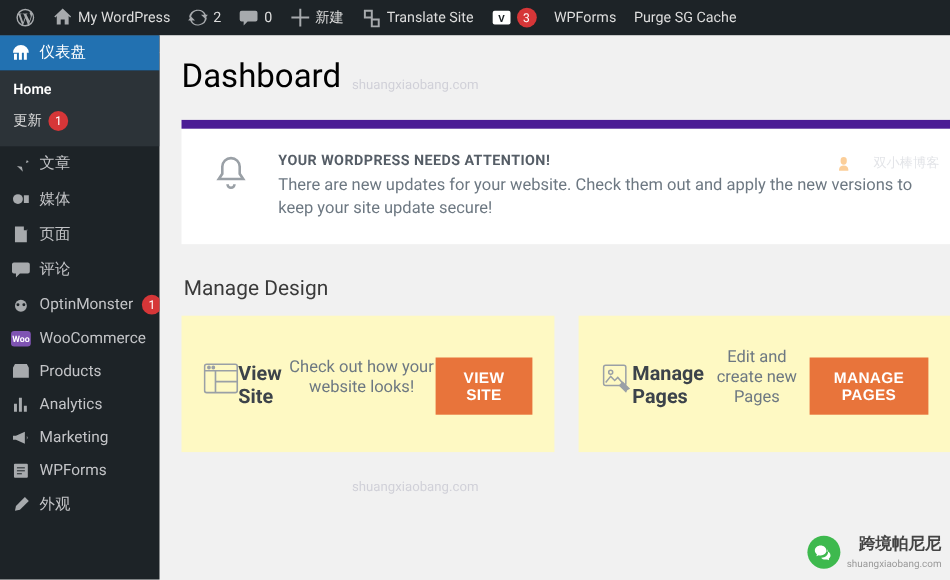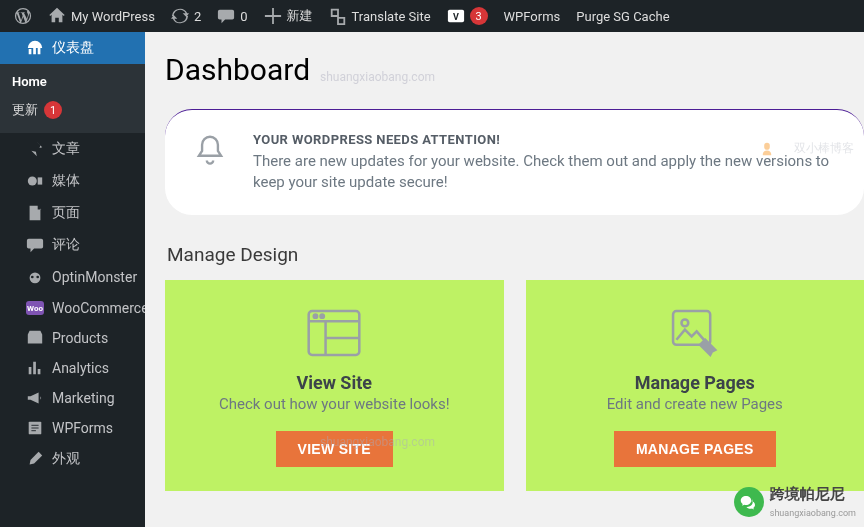--- a/index.html
+++ b/index.html
@@ -5,47 +5,47 @@
   * { box-sizing: border-box; margin: 0; padding: 0; }
   body { font-family: -apple-system, "Segoe UI", Roboto, sans-serif; font-size: 13px; color: #333; background: #f1f1f1; width: 864px; height: 527px; overflow: hidden; position: relative; }
   
   .adminbar { background: #1d2327; color: #c3c4c7; height: 32px; display: flex; align-items: center; font-size: 13px; padding: 0 6px; }
   .adminbar .ab-item { display: flex; align-items: center; gap: 5px; padding: 0 8px; height: 16px; color: #ddd; cursor: pointer; }
   .ab-icon { width: 18px; height: 18px; display: inline-flex; align-items: center; justify-content: center; fill: #a7aaad; color:#a7aaad; }
   .ab-badge { background: #d63638; color: #fff; border-radius: 10px; min-width: 18px; height: 18px; font-size: 11px; display: inline-flex; align-items: center; justify-content: center; padding: 0 5px; }
   
   .wrap { display: flex; height: calc(527px - 32px); }
   .sidebar { width: 145px; background: #1d2327; color: #c3c4c7; font-size: 14px; overflow: hidden; flex-shrink: 0; }
-  .menu-item { display: flex; align-items: center; gap: 8px; padding: 7px 26px; cursor: pointer; position: relative; }
+  .menu-item { display: flex; align-items: center; gap: 8px; padding: 7px 10px; cursor: pointer; position: relative; }
   .menu-item.current { background: #2271b1; color: #fff; }
   .menu-item.current::after { content: ""; position: absolute; right: -8px; top: 50%; margin-top: -8px; border: 8px solid transparent; border-right-color: #f1f1f1; }
   .submenu { background: #2c3338; padding: 4px 0 8px 0; }
   .submenu .sub-item { padding: 6px 12px; color: #ddd; cursor: pointer; font-size: 13px; display: flex; align-items: center; gap: 6px;}
   .submenu .sub-item.current { color: #fff; font-weight: 600; }
   .menu-badge { background: #d63638; color: #fff; border-radius: 9px; min-width: 18px; height: 18px; font-size: 11px; display: inline-flex; align-items: center; justify-content: center; padding:0 2px; }
   .menu-icon { width: 18px; height: 14px; display: inline-flex; align-items: center; justify-content: center; fill: #a7aaad; flex-shrink: 0; }
   .menu-item.current .menu-icon { fill:#fff; }
   
   .content { flex: 1; padding: 20px 0 0 20px; overflow: hidden; }
   h1.page-title { font-size: 30px; font-weight: 400; color: #000000; margin-bottom: 22px; }
-  .notice { background: #fff; border-top: 1px solid #4c1d95; display: flex; gap: 22px; padding: 22px 26px; align-items: flex-start; border-radius: 27px; }
+  .notice { background: #fff; border-top: 8px solid #4c1d95; display: flex; gap: 22px; padding: 22px 26px; align-items: flex-start; }
   .notice-icon { width: 40px; height: 40px; flex-shrink: 0; }
   .notice-icon svg { width: 38px; height: 38px; stroke: #9aa0a6; fill: none; stroke-width: 1.5; }
   .notice-title { font-weight: 700; color: #555d66; letter-spacing: .4px; font-size: 13px; margin-bottom: 4px; }
   .notice-body { color: #6d7882; font-size: 15px; line-height: 1.4; }
   .section-title { font-size: 19px; font-weight: 400; color: #3a3a3a; margin: 28px 0 14px 2px; }
   .cards { display: flex; gap: 22px; }
-  .card { background: #bef264; flex: 1; min-width: 320px; display: flex; flex-direction: column; align-items: center; padding: 28px 20px 24px 20px; }
+  .card { background: #fef9c3; flex: 1; min-width: 320px; display: flex; flex-direction: row; align-items: center; padding: 28px 20px 24px 20px; }
   .card-icon { width: 54px; height: 50px; margin-bottom: 14px; }
   .card-icon svg { width: 100%; height: 100%; fill: none; stroke: #9aa0a6; stroke-width: 1.5; }
   .card-title { font-weight: 700; font-size: 18px; color: #3c434a; margin-bottom: 2px; }
   .card-desc { color: #6d7882; font-size: 15px; margin-bottom: 18px; text-align:center;}
   .btn { background: #e8743b; color: #fff; border: none; padding: 10px 22px; font-size: 14px; font-weight: 600; letter-spacing: .3px; cursor: pointer; }
   
-  .wm { position: absolute; opacity: .45; pointer-events: none; }
+  .wm { position: absolute; opacity: .45; pointer-events: none; text-align: right; }
   .wm1 { left: 320px; top: 70px; color:#aab; font-size:12px;}
   .wm2 { left: 320px; top: 435px; color:#aab; font-size:12px;}
   .wm3 { right: 8px; bottom: 8px; display:flex; align-items:center; gap:6px;}
   .wm3 .bubble { width:30px; height:30px; border-radius:50%; background:#3eb94e; display:flex; align-items:center; justify-content:center;}
   .wm3 .bubble svg{ width:18px; height:18px; fill:#fff;}
   .wm3 .txt b{ color:#444; font-size:15px; display:block;}
   .wm3 .txt small{ color:#999; font-size:9px;}
   .wm4 { right:10px; top:140px; writing-mode: horizontal-tb; color:#c0c4cc; font-size:12px; transform: rotate(0deg); display:flex; align-items:center; gap:20px;}
 </style>
 </head>

